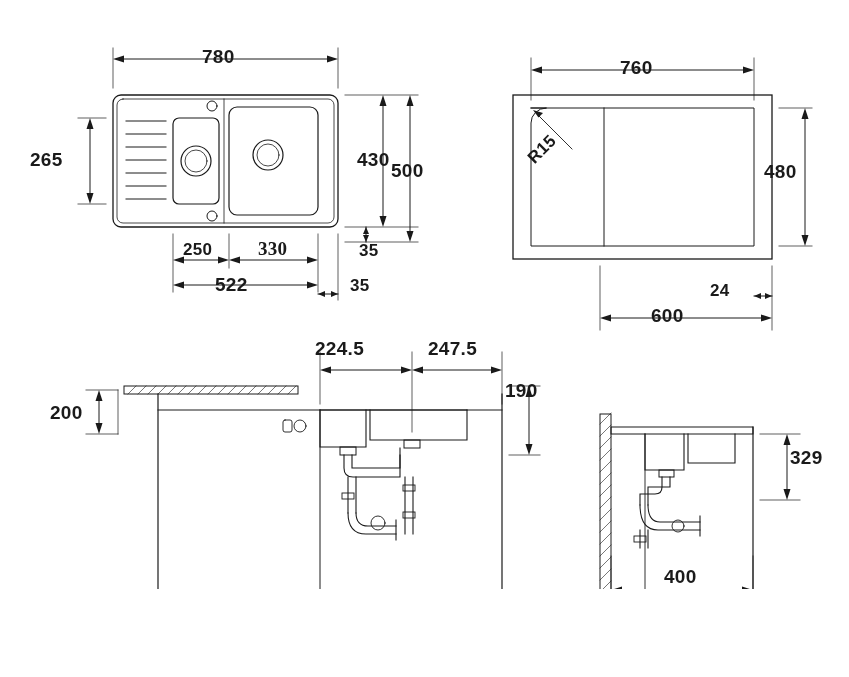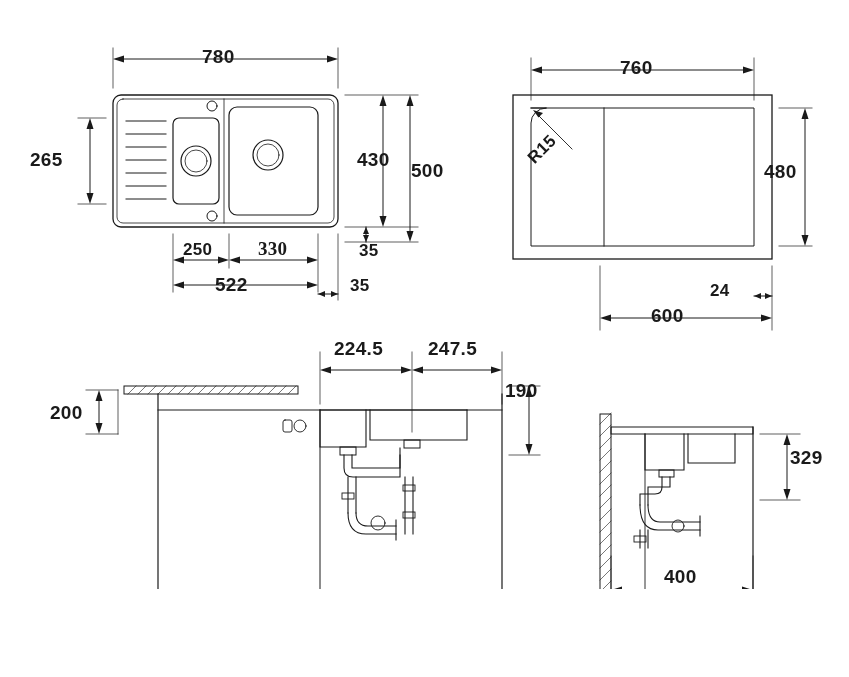--- a/index.html
+++ b/index.html
@@ -287,39 +287,39 @@
   <div class="dim-label sz-big" style="left:30px; top:149px;">265</div>
 
   <div class="dim-label sz-mid" style="left:183px; top:240px;">250</div>
 
   <div class="dim-label sz-big" style="left:258px; top:238px;font-family:Liberation Serif, serif;">330</div>
 
   <div class="dim-label sz-big" style="left:215px; top:274px;">522</div>
 
   <div class="dim-label sz-big" style="left:357px; top:149px;">430</div>
 
-  <div class="dim-label sz-big" style="left:411px; top:160px;">500</div>
+  <div class="dim-label sz-big" style="left:391px; top:160px;">500</div>
 
   <div class="dim-label sz-mid" style="left:359px; top:241px;">35</div>
 
   <div class="dim-label sz-mid" style="left:350px; top:276px;">35</div>
 
   <div class="dim-label sz-big" style="left:620px; top:57px;">760</div>
 
   <div class="dim-label sz-mid rot" style="left:538px; top:148px;">R15</div>
 
   <div class="dim-label sz-big" style="left:764px; top:161px;">480</div>
 
   <div class="dim-label sz-big" style="left:651px; top:305px;">600</div>
 
   <div class="dim-label sz-mid" style="left:710px; top:281px;">24</div>
 
   <div class="dim-label sz-big" style="left:50px; top:402px;">200</div>
 
-  <div class="dim-label sz-big" style="left:334px; top:338px;">224.5</div>
+  <div class="dim-label sz-big" style="left:315px; top:338px;">224.5</div>
 
   <div class="dim-label sz-big" style="left:428px; top:338px;">247.5</div>
 
   <div class="dim-label sz-big" style="left:505px; top:380px;">190</div>
 
   <div class="dim-label sz-big" style="left:790px; top:447px;">329</div>
 
   <div class="dim-label sz-big" style="left:664px; top:566px;">400</div>
 
 </div>

